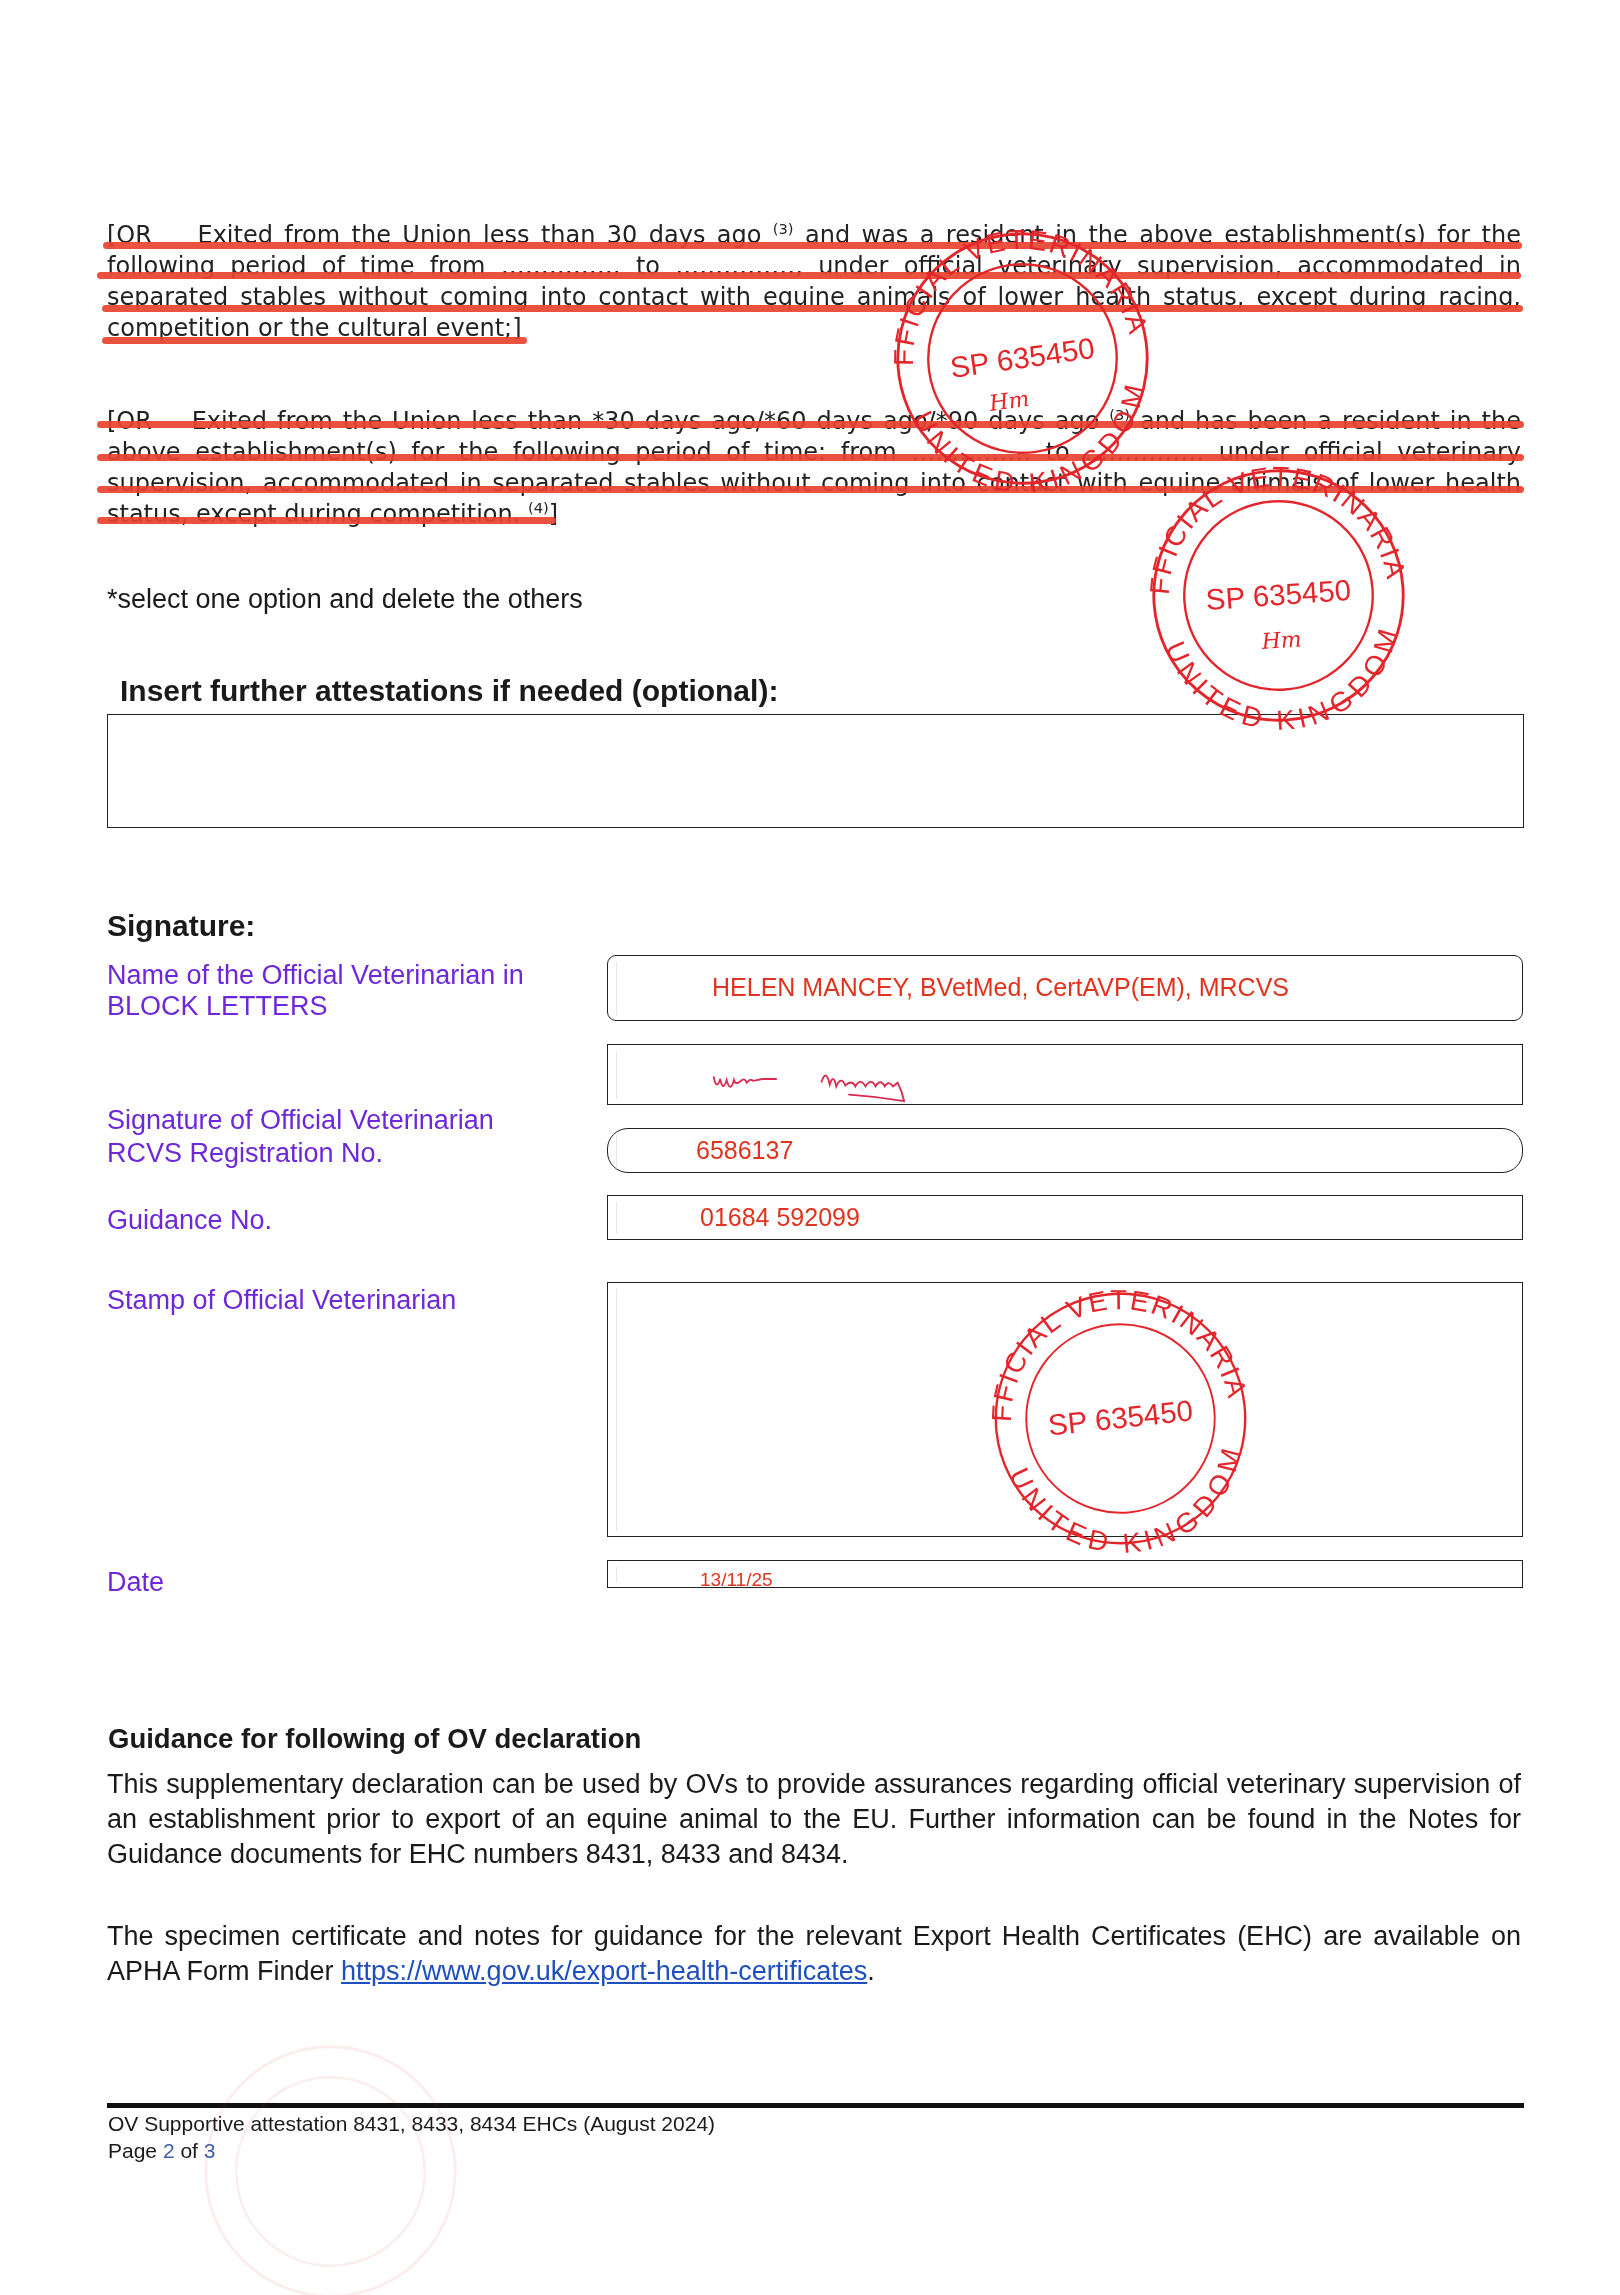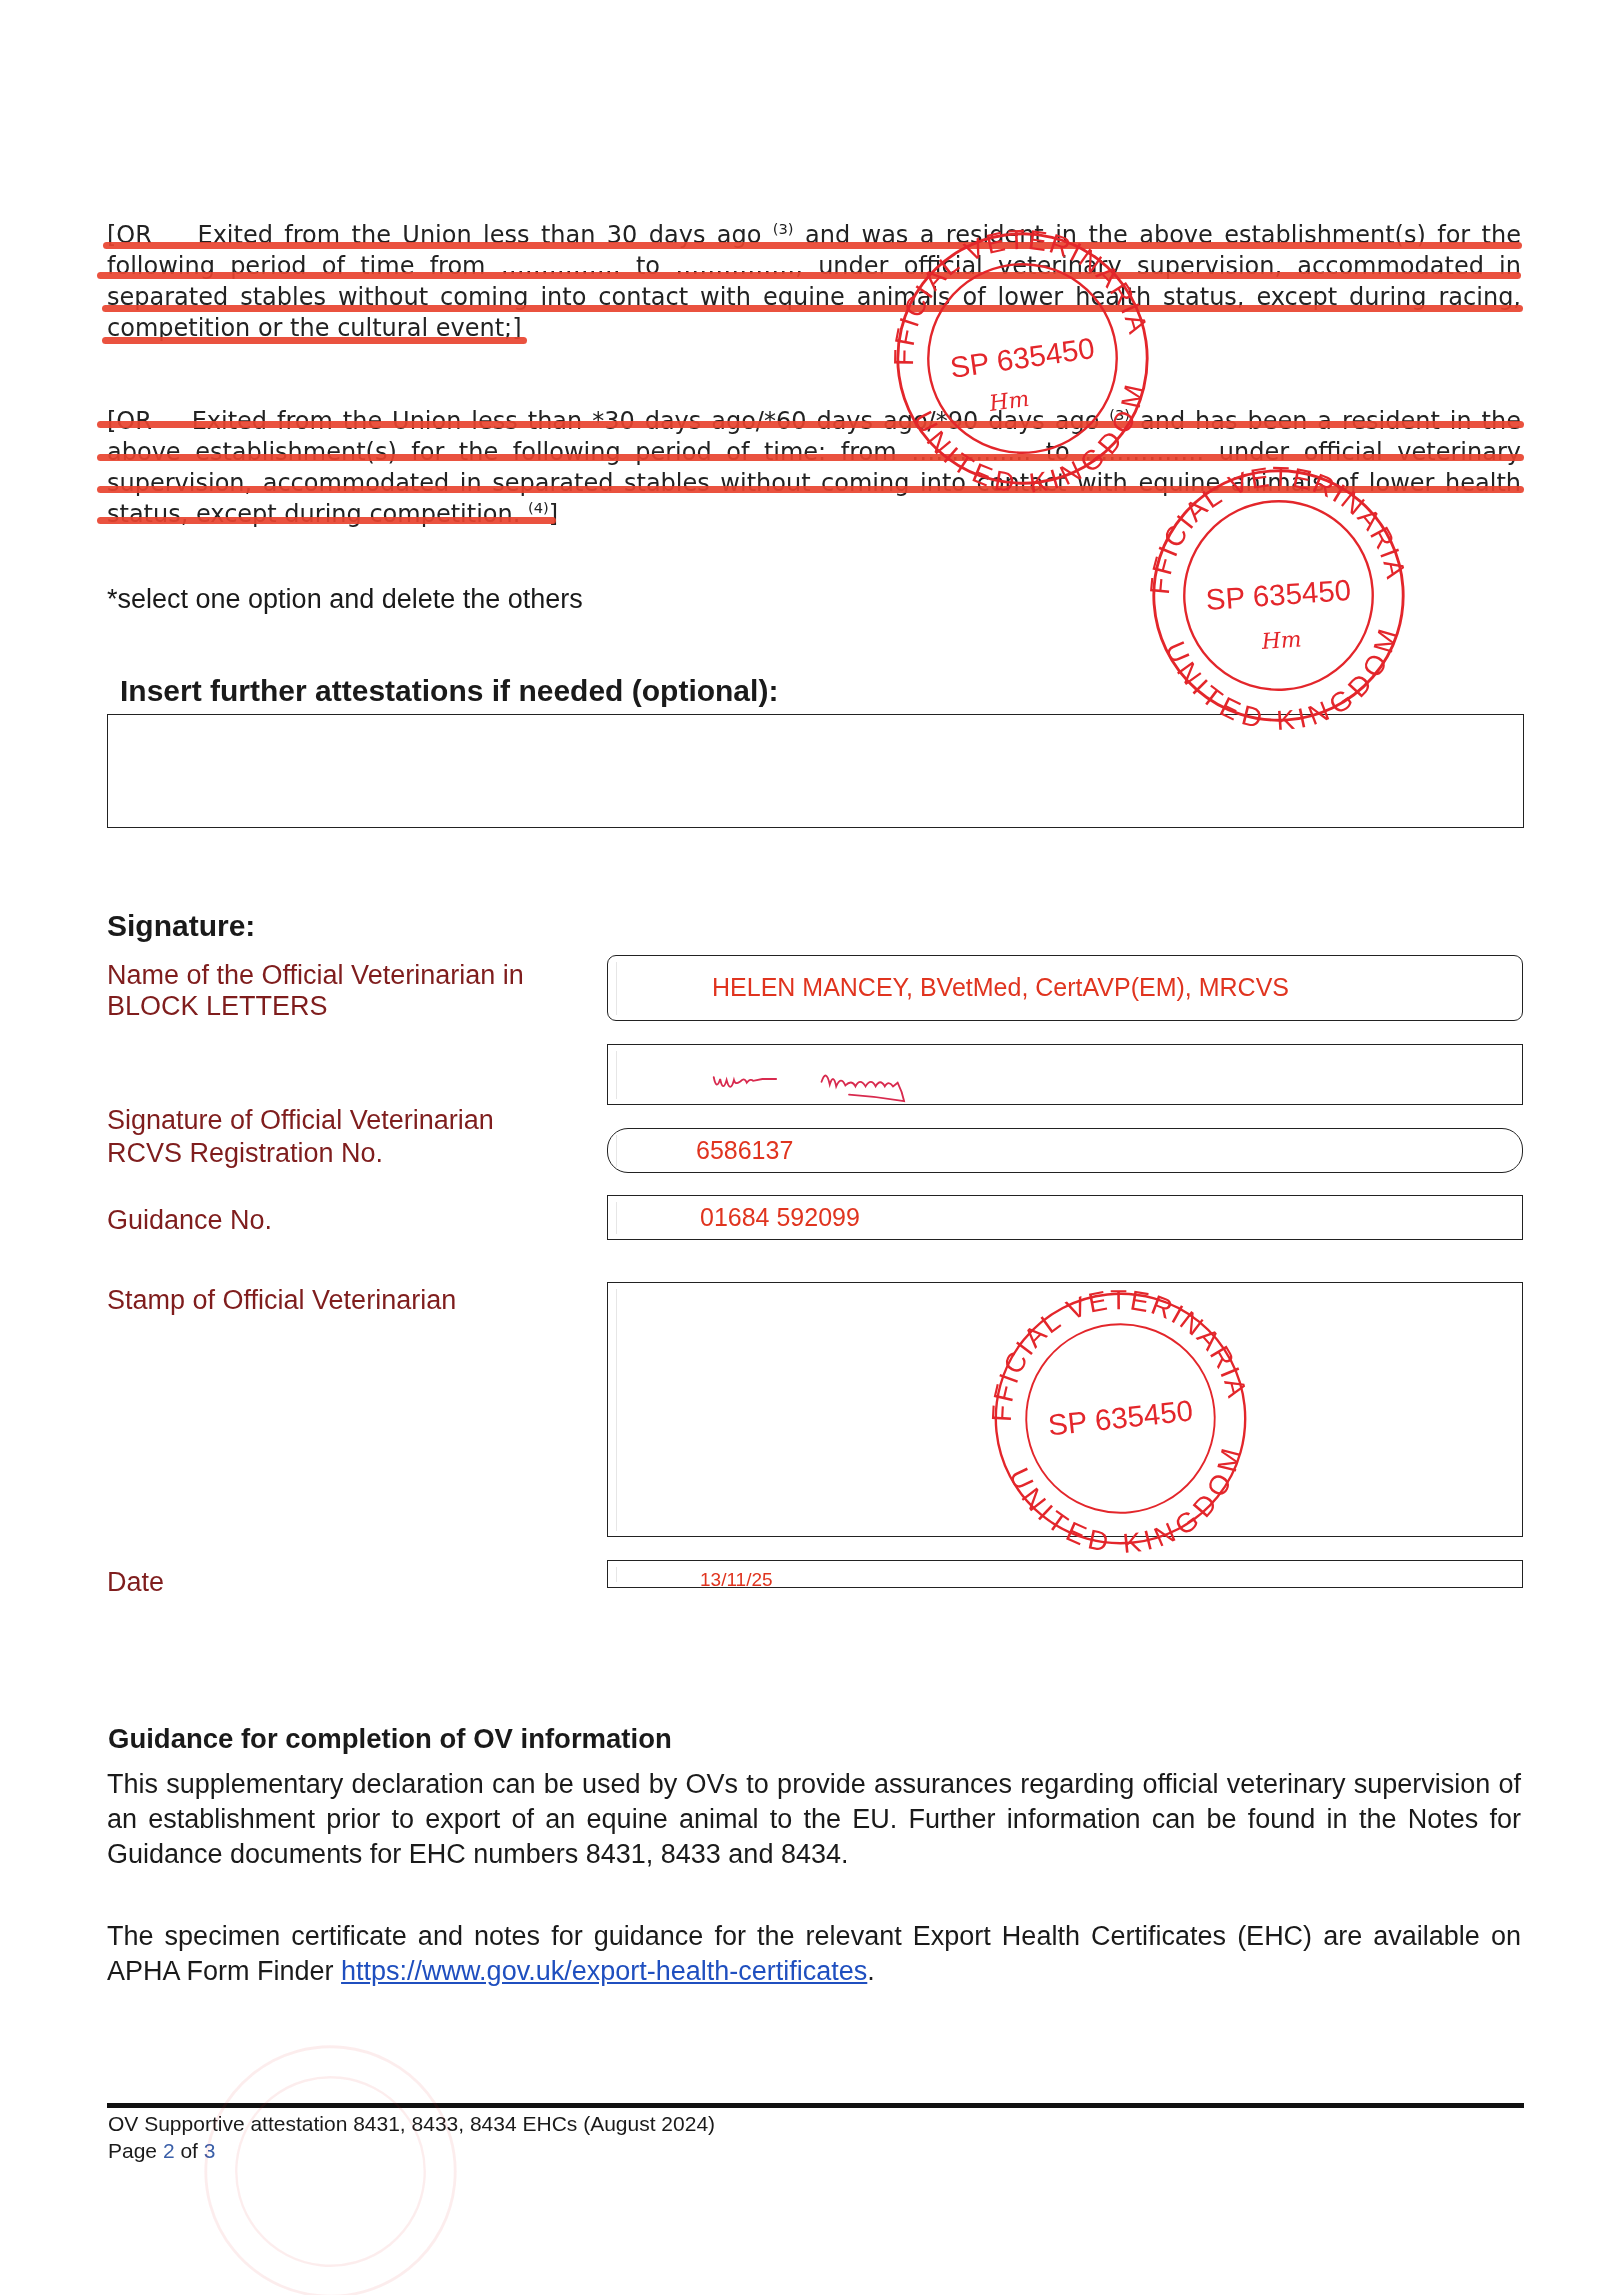--- a/index.html
+++ b/index.html
@@ -33,21 +33,21 @@
 
   .box {
     position: absolute;
     border: 1.8px solid #222;
     background: transparent;
   }
   .further-box { left: 107px; top: 714px; width: 1417px; height: 114px; }
 
   .sig-heading { left: 107px; top: 909px; font-size: 30px; font-weight: bold; }
 
-  .label { position: absolute; left: 107px; font-size: 27px; line-height: 31px; color: #7f1d1d; }
+  .label { position: absolute; left: 107px; font-size: 27px; line-height: 31px; color: #6d28d9; }
 
   .field { left: 607px; width: 916px; }
   .field-inner-tick {
     position: absolute;
     left: 8.3px;
     top: 5.5px;
     bottom: 5.5px;
     width: 0.9px;
     background: #e6e6e6;
   }
@@ -135,21 +135,21 @@
 <div class="box field" style="top: 1282px; height: 255px;">
   <div class="field-inner-tick"></div>
 </div>
 
 <div class="label" style="top: 1567px;">Date</div>
 <div class="box field" style="top: 1560px; height: 28px;">
   <div class="field-inner-tick"></div>
   <div class="field-value" style="left: 92px; top: 8.3px; font-size: 19px;">13/11/25</div>
 </div>
 
-<div class="abs guidance-title">Guidance for completion of OV information</div>
+<div class="abs guidance-title">Guidance for following of OV declaration</div>
 <div class="guidance-p" style="top: 1767px;">This supplementary declaration can be used by OVs to provide assurances regarding official veterinary supervision of an establishment prior to export of an equine animal to the EU. Further information can be found in the Notes for Guidance documents for EHC numbers 8431, 8433 and 8434.</div>
 <div class="guidance-p" style="top: 1919px;">
   <span>The specimen certificate and notes for guidance for the relevant Export Health Certificates (EHC) are available on APHA Form Finder </span><span class="link">https://www.gov.uk/export-health-certificates</span><span>.</span>
 </div>
 
 <div class="abs footer-rule"></div>
 <div class="abs footer-text">OV Supportive attestation 8431, 8433, 8434 EHCs (August 2024)</div>
 <div class="abs footer-page">
   <span>Page </span><span class="pg-num">2</span><span> of </span><span class="pg-num">3</span>
 </div>

